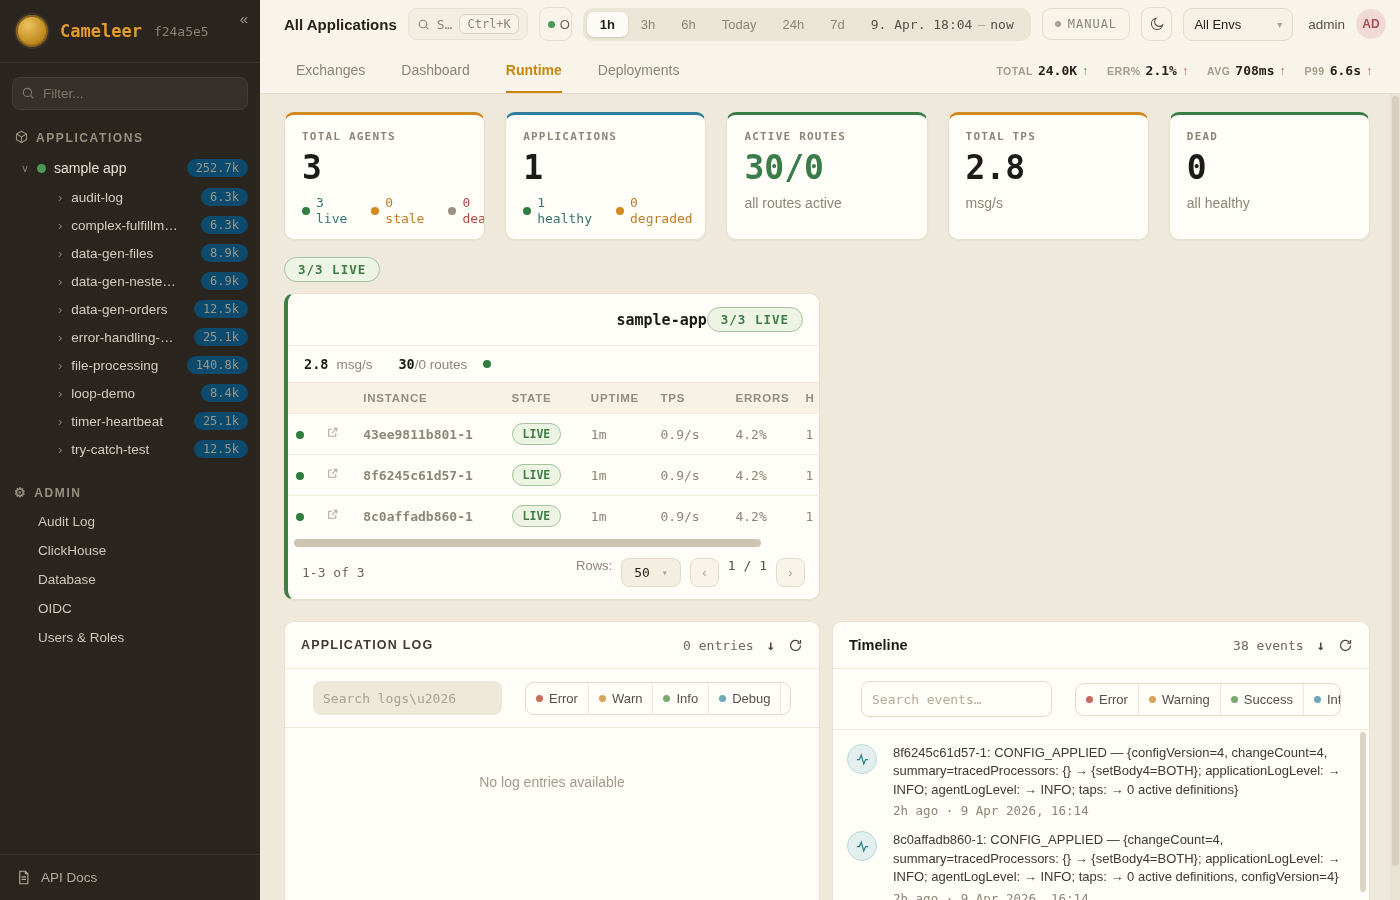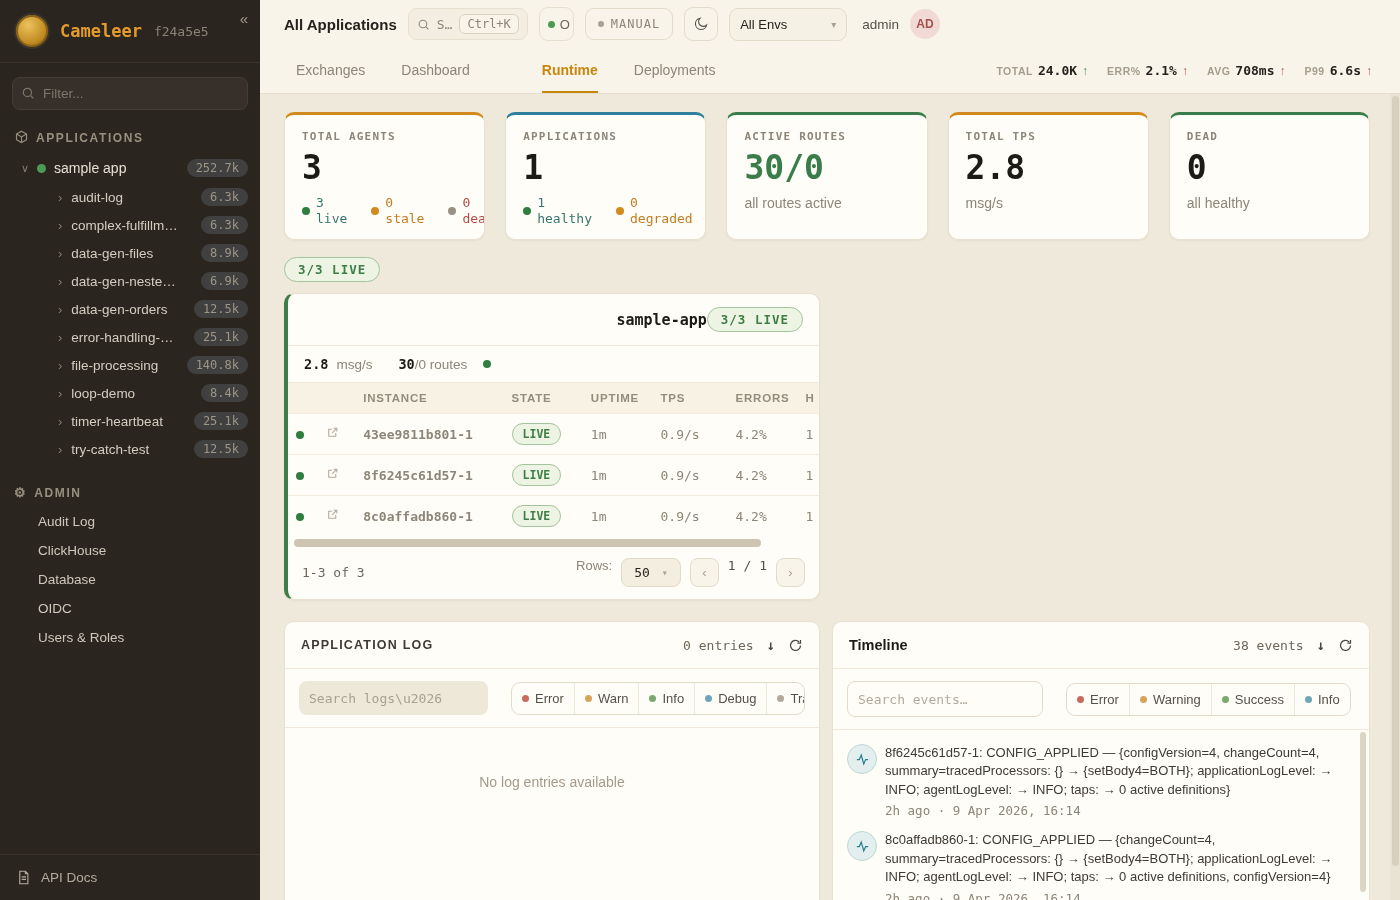--- a/index.html
+++ b/index.html
@@ -17,21 +17,21 @@
   .filter-wrap { margin:14px 12px 10px; position:relative; }
   .filter-wrap svg { position:absolute; left:9px; top:9px; }
   .filter-input { width:100%; background:#37302a; border:1px solid #443d33; border-radius:8px; padding:8px 10px 8px 30px; color:#cfc8bc; font-size:13.5px; outline:none; }
   .filter-input::placeholder { color:#7e766a; }
   .section-hdr { display:flex; align-items:center; gap:7px; color:#97907f; font-size:12px; font-weight:bold; letter-spacing:1.6px; padding:10px 14px 8px; }
   .tree-parent { display:flex; align-items:center; gap:8px; padding:6px 12px 6px 21px; font-size:14px; color:#e6e0d4; cursor:pointer; }
   .tree-item { display:flex; align-items:center; gap:9px; padding:5px 12px 5px 58px; font-size:13.5px; color:#d4cdc1; cursor:pointer; }
   .chev { color:#847c6e; font-size:13px; }
   .chev-down { color:#847c6e; font-size:11px; }
   .dot-green { width:9px; height:9px; border-radius:50%; background:#4d9a55; flex:none; }
-  .count-badge { margin-left:auto; background:#404040; color:#9d9586; border-radius:10px; padding:2px 9px; font-size:12px;text-align:right; }
+  .count-badge { margin-left:auto; background:#0c4a6e; color:#9d9586; border-radius:10px; padding:2px 9px; font-size:12px;text-align:right; }
   .admin-item { padding:6px 12px 6px 38px; font-size:13.5px; color:#cfc8bc; cursor:pointer; }
   .admin-item + .admin-item { margin-top:2px; }
   .api-docs { margin-top:auto; border-top:1px solid #3a332a; padding:15px 16px; display:flex; align-items:center; gap:10px; color:#b4ac9e; font-size:13.5px; cursor:pointer; }
 
   
   .main { margin-left:260px; width:1140px; height:900px; position:relative; }
   .topbar { height:48px; background:#f8f4ea; display:flex; align-items:center; padding:0 14px 0 24px; gap:11px; }
   .page-title { font-weight:bold; font-size:15px; color:#26231e; white-space:nowrap; }
   .search-box { display:flex; align-items:center; gap:7px; border:1px solid #e6dfcd; background:#f3eee1; border-radius:9px; padding:5px 8px; color:#8d8678; font-size:13px; cursor:text; }
   .kbd { border:1px solid #d9d2bf; border-radius:6px; padding:2px 7px; font-family:"DejaVu Sans Mono", monospace; font-size:12px; color:#8d8678; background:#f8f4ea; }
@@ -46,21 +46,21 @@
   .manual-chip { border:1px solid #e2dbc9; border-radius:9px; padding:8px 12px; color:#8d8678; font-family:"DejaVu Sans Mono", monospace; font-size:12px; letter-spacing:1px; display:flex; align-items:center; gap:7px; cursor:pointer; white-space:nowrap; }
   .manual-chip .mdot { width:6px; height:6px; border-radius:50%; background:#a9a193; }
   .icon-btn { border:1px solid #e2dbc9; border-radius:9px; width:34px; height:34px; display:flex; align-items:center; justify-content:center; cursor:pointer; background:#f8f4ea; }
   .env-select { border:1px solid #e2dbc9; background:#f6f1e5; border-radius:9px; padding:8px 10px; width:118px; display:flex; align-items:center; justify-content:space-between; font-size:13px; color:#26231e; cursor:pointer; }
   .caret { color:#a9a193; font-size:10px; }
   .user-name { color:#55504a; font-size:13.5px; margin-left:4px; }
   .avatar { width:30px; height:30px; border-radius:50%; background:#f1dad6; color:#a5524e; display:flex; align-items:center; justify-content:center; font-size:12px; font-weight:bold; cursor:pointer; flex:none; }
 
   .tabs-row { height:45px; background:#f8f4ea; display:flex; align-items:center; padding:0 28px 0 36px; }
   .tab { font-size:14px; color:#8d8678; margin-right:36px; cursor:pointer; height:45px; display:flex; align-items:center; border-bottom:2px solid transparent; }
-  .tab.active { color:#c8860d; border-bottom-color:#c8860d; font-weight:bold;margin-left:36px; }
+  .tab.active { color:#c8860d; border-bottom-color:#c8860d; font-weight:bold; }
   .metrics { margin-left:auto; display:flex; align-items:center; gap:19px; }
   .metric { display:flex; align-items:baseline; gap:5px; white-space:nowrap; }
   .metric .m-label { font-size:10.5px; color:#a59c8b; letter-spacing:.5px; font-weight:bold; }
   .metric .m-value { font-family:"DejaVu Sans Mono", monospace; font-weight:bold; font-size:13px; color:#26231e; }
   .metric .m-arrow { font-size:12px; font-weight:bold; }
 
   .content { height:807px; border-top:1px solid #e5decc; background:#efe9db; padding:18px 30px 0 24px; overflow:hidden; position:relative; }
 
   
   .cards { display:flex; gap:20px; }
@@ -106,32 +106,32 @@
 
   
   .bottom { display:flex; gap:12px; margin-top:21px; }
   .panel { background:#fffdf8; border:1px solid #e8e1d0; border-radius:10px; height:340px; overflow:hidden; position:relative; }
   .panel.log { width:536px; } .panel.tl { width:538px; }
   .panel-hdr { display:flex; align-items:center; padding:15px 16px; border-bottom:1px solid #f0e9da; gap:13px; }
   .panel-title-caps { font-size:12.5px; letter-spacing:1.2px; color:#3f3a31; font-weight:bold; }
   .panel-title { font-size:14.5px; color:#1d1b17; font-weight:bold; }
   .panel-count { margin-left:auto; font-family:"DejaVu Sans Mono", monospace; font-size:13px; color:#6d665a; }
   .panel-icon { color:#4a453c; font-size:14px; font-weight:bold; cursor:pointer; }
-  .panel-filters { display:flex; gap:10px; padding:12px 14px; border-bottom:1px solid #f0e9da; align-items:center; }
+  .panel-filters { display:flex; gap:10px; padding:12px 28px; border-bottom:1px solid #f0e9da; align-items:center; }
   .log-search { background:#eee8d9; border:none; border-radius:8px; height:34px; padding:0 10px; width:196px; font-family:"DejaVu Sans Mono", monospace; font-size:13px; color:#55504a; outline:none; }
   .log-search::placeholder { color:#a9a193; }
   .tl-search { background:#fffdf8; border:1px solid #e2dbc9; border-radius:8px; height:36px; padding:0 10px; width:196px; font-family:"DejaVu Sans Mono", monospace; font-size:13px; color:#55504a; outline:none; }
   .tl-search::placeholder { color:#b3aa9c; }
   .chip-group { display:flex; border:1px solid #e2dbc9; border-radius:9px; overflow:hidden; background:#fffdf8;margin-left:13px; }
   .chip { padding:8px 10px; display:flex; gap:6px; align-items:center; font-size:13px; color:#55504a; cursor:pointer; white-space:nowrap; }
   .chip + .chip { border-left:1px solid #efe8d8; }
   .chip .cdot { width:7px; height:7px; border-radius:50%; }
   .log-empty { text-align:center; color:#a39a8a; padding:46px 0; font-size:14px; }
   .tl-body { padding:14px 18px 0 14px; }
-  .event { display:flex; gap:8px; margin-bottom:13px; }
+  .event { display:flex; gap:16px; margin-bottom:13px; }
   .event-icon { width:30px; height:30px; border-radius:50%; background:#e2efee; border:1px solid #bcd8d5; display:flex; align-items:center; justify-content:center; flex:none; }
   .event-text { font-size:13px; color:#3f3a31; line-height:1.42; }
   .event-time { font-family:"DejaVu Sans Mono", monospace; font-size:12.5px; color:#8d8678; margin-top:4px; }
   .tl-scroll { position:absolute; right:3px; top:110px; width:6px; height:160px; background:#dcd5c5; border-radius:3px; cursor:grab; }
 
   .page-scroll-track { position:fixed; right:0; top:94px; width:10px; height:806px; background:#e9e3d3; }
   .page-scroll-thumb { position:absolute; top:2px; left:1.5px; width:7px; height:770px; background:#d7d0bf; border-radius:4px; cursor:grab; }
 </style>
 </head>
 <body>
@@ -245,20 +245,29 @@
       <svg width="13" height="13" viewBox="0 0 24 24" fill="none" stroke="#8d8678" stroke-width="2">
           <circle cx="11" cy="11" r="7"></circle>
           <line x1="16.5" y1="16.5" x2="21" y2="21"></line>
         </svg>
       <span class="mono">S…</span>
       <span class="kbd">Ctrl+K</span>
     </div>
     <div class="status-chip">
       <span class="sdot"></span>
       <span>O</span>
+    </div>
+    <div class="range-ctrl">
+      <span class="seg active">1h</span>
+      <span class="seg">3h</span>
+      <span class="seg">6h</span>
+      <span class="seg">Today</span>
+      <span class="seg">24h</span>
+      <span class="seg">7d</span>
+      <span class="time-display"><span>9. Apr. 18:04</span><span class="time-sep">—</span><span>now</span></span>
     </div>
     <div class="manual-chip">
       <span class="mdot"></span>
       <span>MANUAL</span>
     </div>
     <div class="icon-btn">
       <svg width="16" height="16" viewBox="0 0 24 24" fill="none" stroke="#55504a" stroke-width="1.6">
           <path d="M20.5 13.5A8.5 8.5 0 1 1 10.5 3.5a7 7 0 0 0 10 10z"></path>
         </svg>
     </div>

